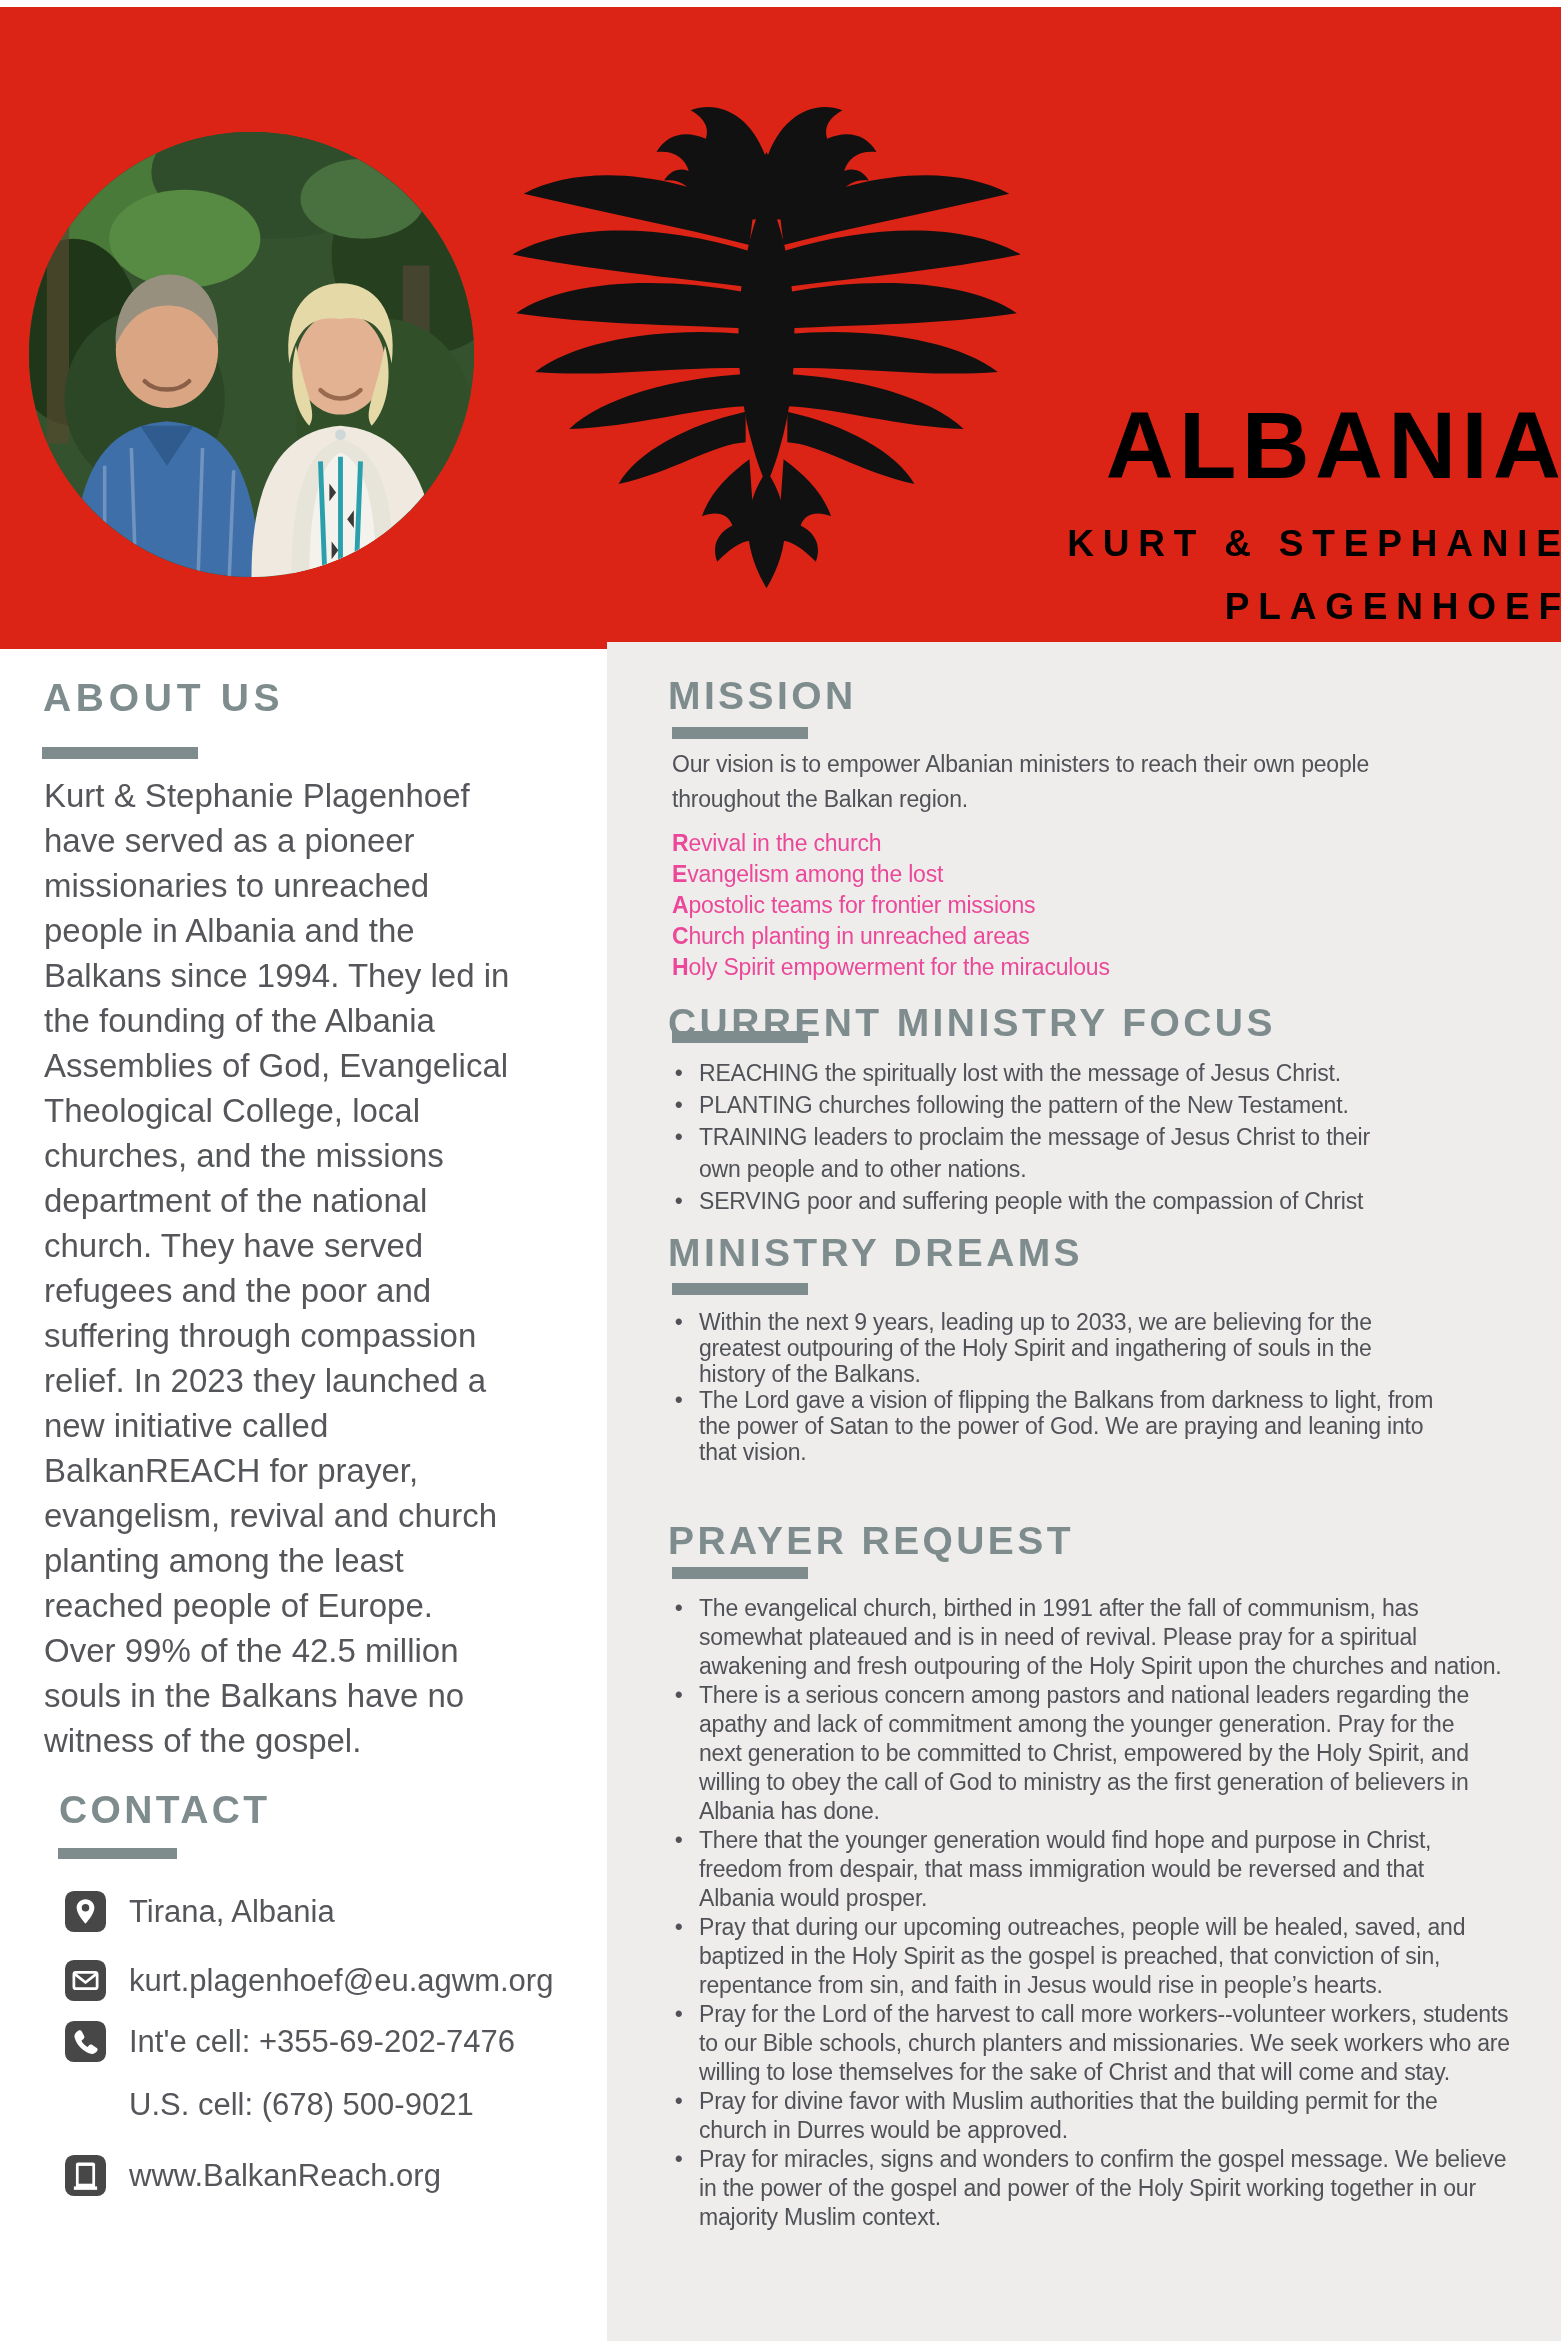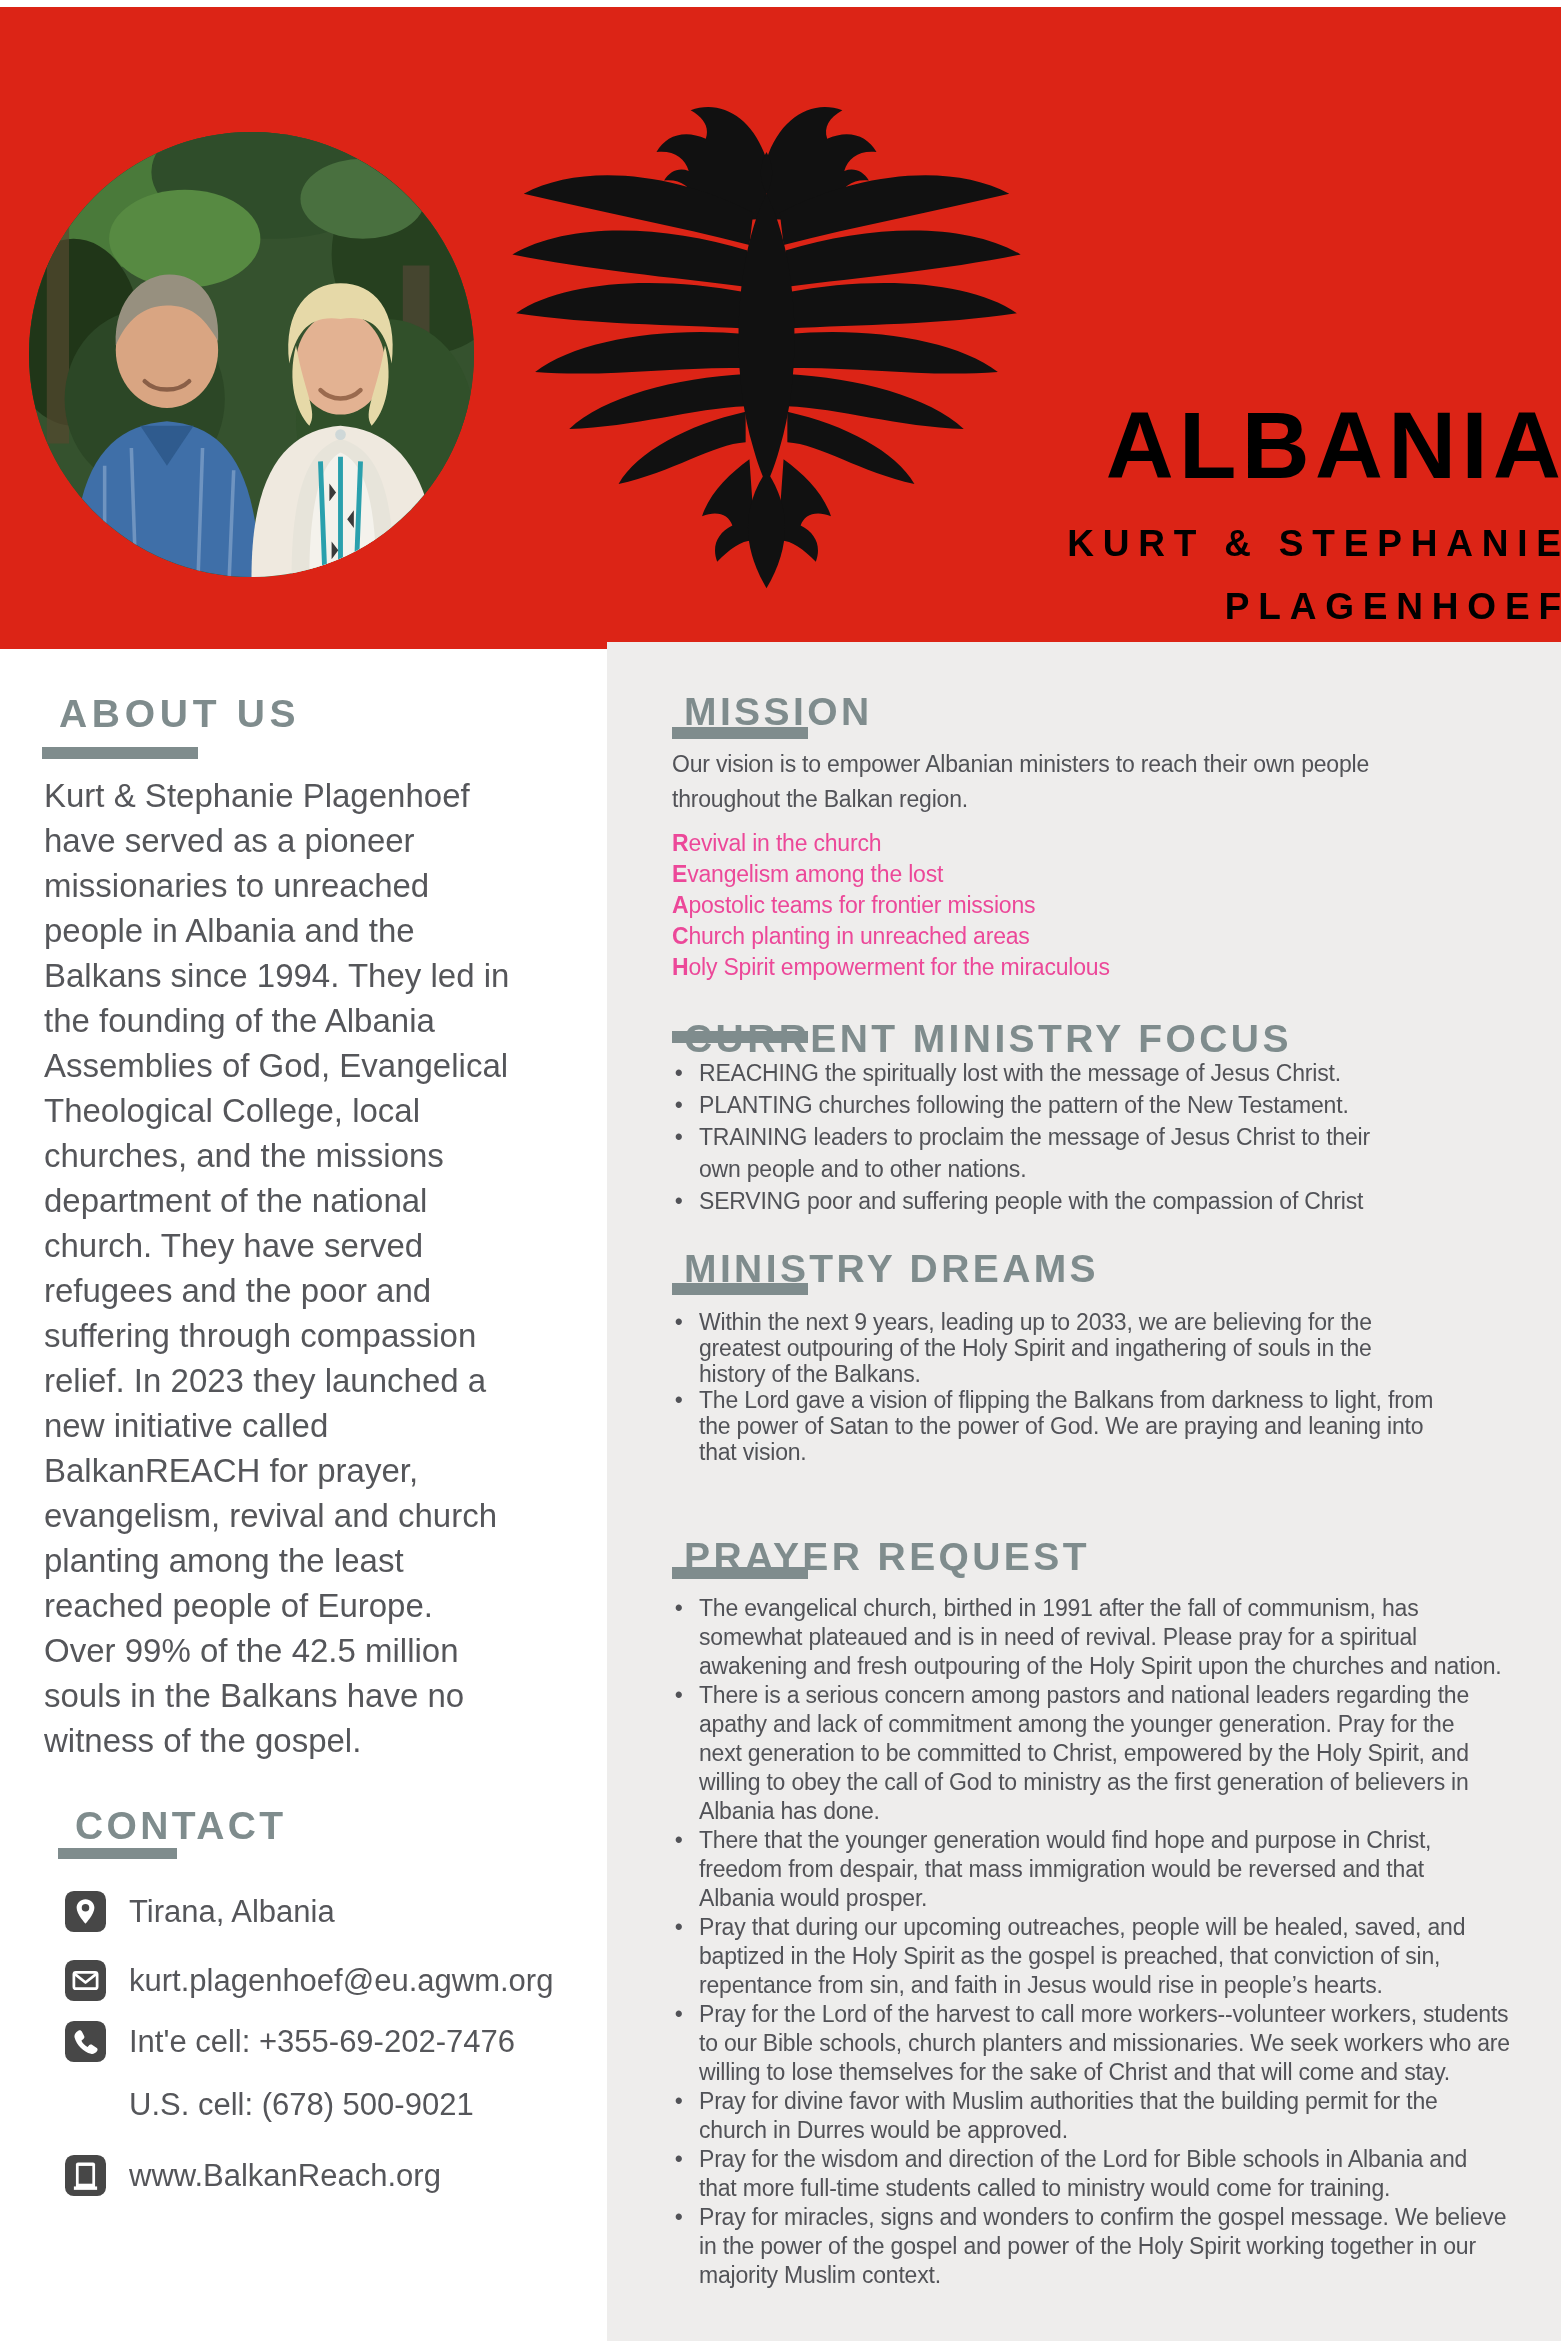--- a/index.html
+++ b/index.html
@@ -21,21 +21,21 @@
   }
   .sub1,.sub2{
     position:absolute;right:0;font-size:37px;font-weight:700;letter-spacing:8.8px;
     margin-right:-8.8px;white-space:nowrap;line-height:1;
   }
   .sub1{top:518px;}
   .sub2{top:581px;}
   
   .col-right-bg{position:absolute;left:607px;top:642px;width:955px;height:1700px;background:#EEEDEC;}
   .sec-h{
-    position:absolute;margin:16px;font-size:39px;font-weight:700;color:#7F8C8D;
+    position:absolute;margin:0;font-size:39px;font-weight:700;color:#7F8C8D;
     letter-spacing:3.4px;white-space:nowrap;line-height:1;
   }
   .sec-bar{position:absolute;background:#7F8C8D;}
   .pre{white-space:pre;}
   
   .about-h{left:43px;top:678px;letter-spacing:4.7px;}
   .about-bar{left:42px;top:747px;width:156px;height:11.5px;}
   .about-body{
     position:absolute;left:44px;top:773px;margin:0;font-size:33px;line-height:45px;
     color:#55565A;
@@ -264,21 +264,19 @@
 freedom from despair, that mass immigration would be reversed and that
 Albania would prosper.</span></li>
     <li><span class="pre">Pray that during our upcoming outreaches, people will be healed, saved, and
 baptized in the Holy Spirit as the gospel is preached, that conviction of sin,
 repentance from sin, and faith in Jesus would rise in people’s hearts.</span></li>
     <li><span class="pre">Pray for the Lord of the harvest to call more workers--volunteer workers, students
 to our Bible schools, church planters and missionaries. We seek workers who are
 willing to lose themselves for the sake of Christ and that will come and stay.</span></li>
     <li><span class="pre">Pray for divine favor with Muslim authorities that the building permit for the
 church in Durres would be approved.</span></li>
-    <li><span class="pre">Pray for the wisdom and direction of the Lord for Bible schools in Albania and
-that more full-time students called to ministry would come for training.</span></li>
     <li><span class="pre">Pray for miracles, signs and wonders to confirm the gospel message. We believe
 in the power of the gospel and power of the Holy Spirit working together in our
 majority Muslim context.</span></li>
   </ul>
 
 </div>
 
 
 </body></html>

